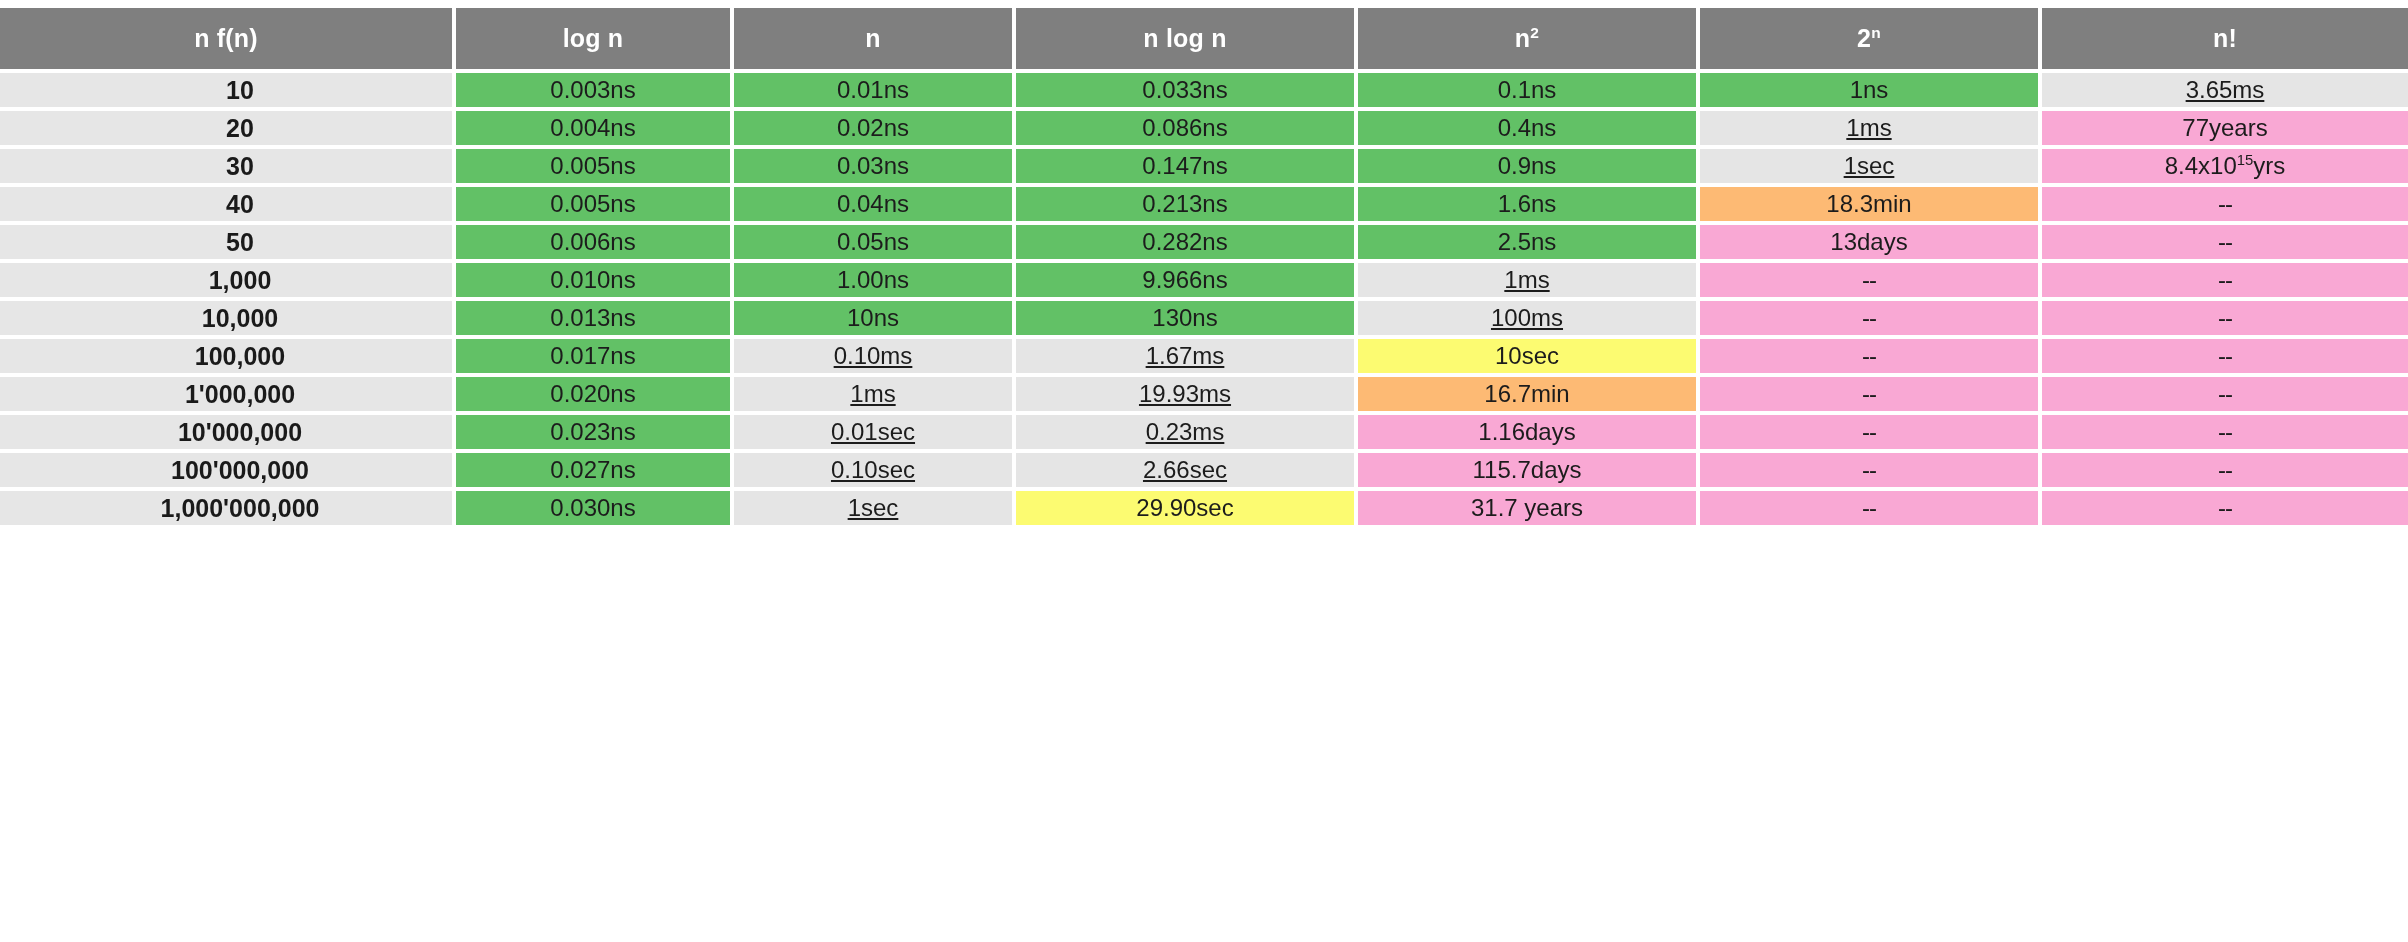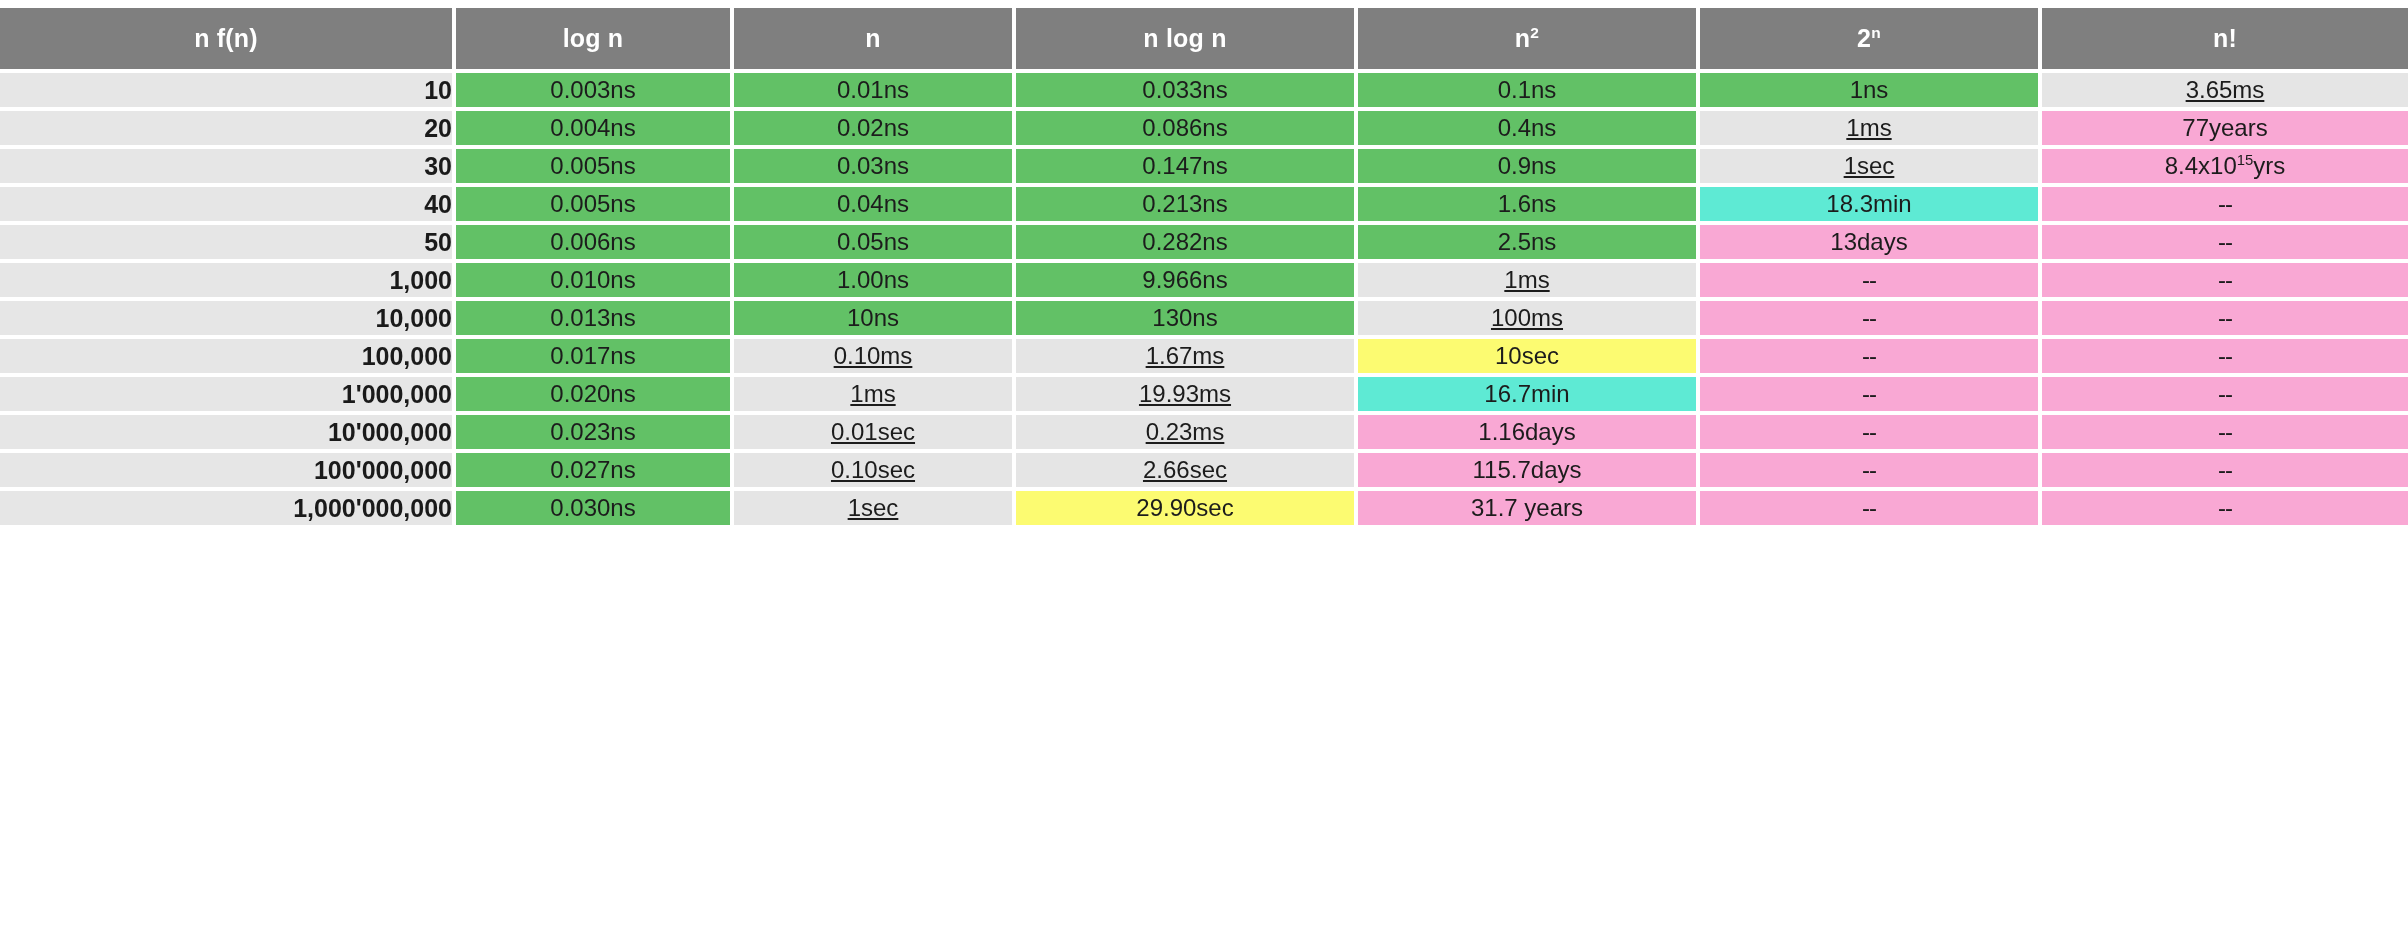--- a/index.html
+++ b/index.html
@@ -48,28 +48,28 @@
     text-align: center;
     vertical-align: middle;
     font-size: 24px;
     color: #1c1c1c;
   }
   table.complexity td.rowhead {
     background: #e6e6e6;
     color: #1a1a1a;
     font-weight: bold;
     font-size: 25px;
-    text-align: right;
+    text-align: center;
     padding-left: 28px;
   }
   
   .c-green  { background: #62c166; color: #143a16; margin-top: 44px; }
   .c-lgreen { background: #e5e5e5; color: #1e3f10; text-decoration: underline; }
   .c-yellow { background: #fcfb71; color: #6b5a07; margin-left: 24px; }
-  .c-orange { background: #5eead4; color: #8a4a16; }
+  .c-orange { background: #fdba74; color: #8a4a16; }
   .c-red    { background: #f9a8d4; color: #6b0f0e; }
 
   sup {
     font-size: 0.62em;
     vertical-align: super;
     line-height: 0;
   }
   .dash { letter-spacing: -1px; }
 
   

